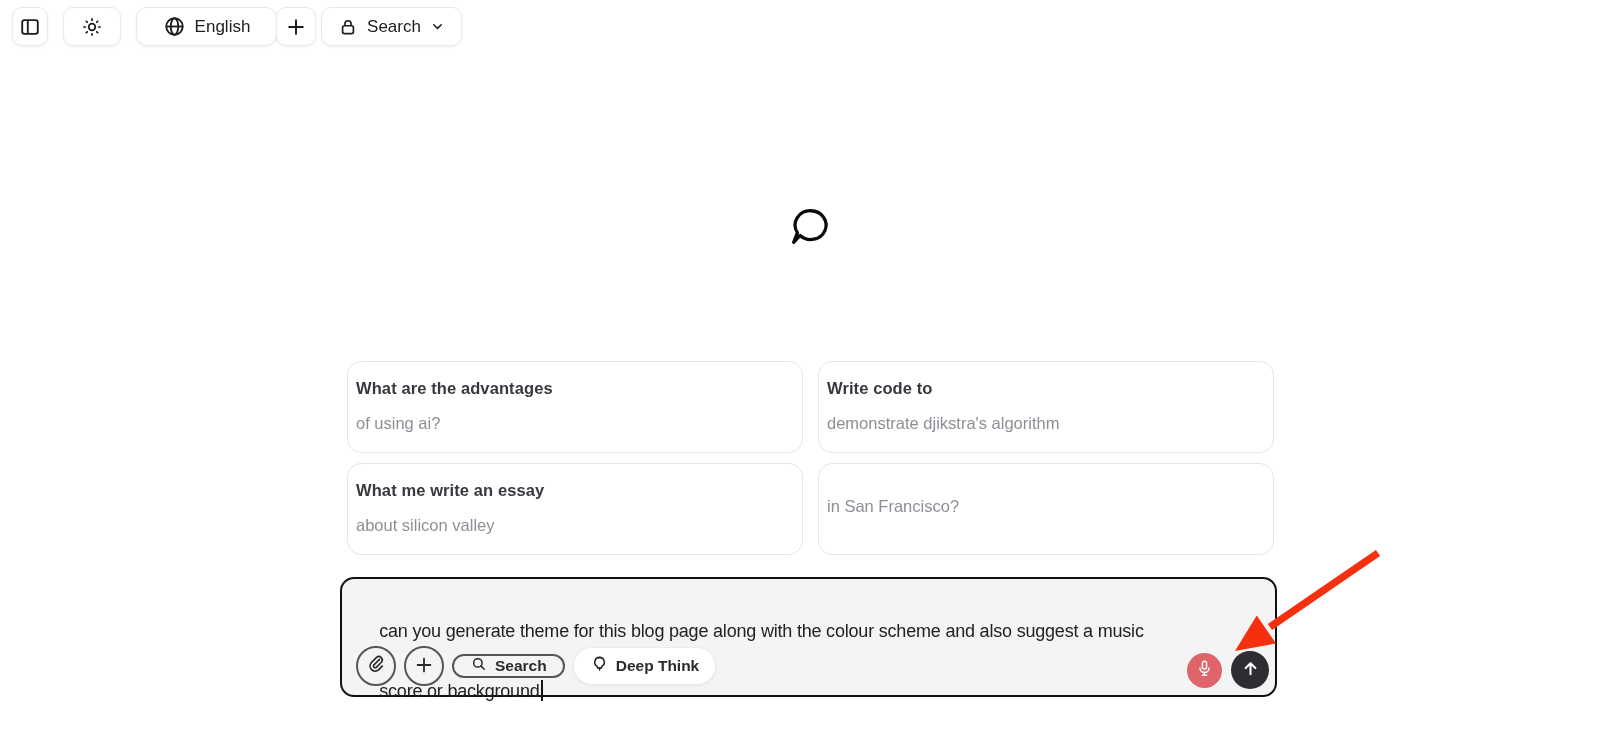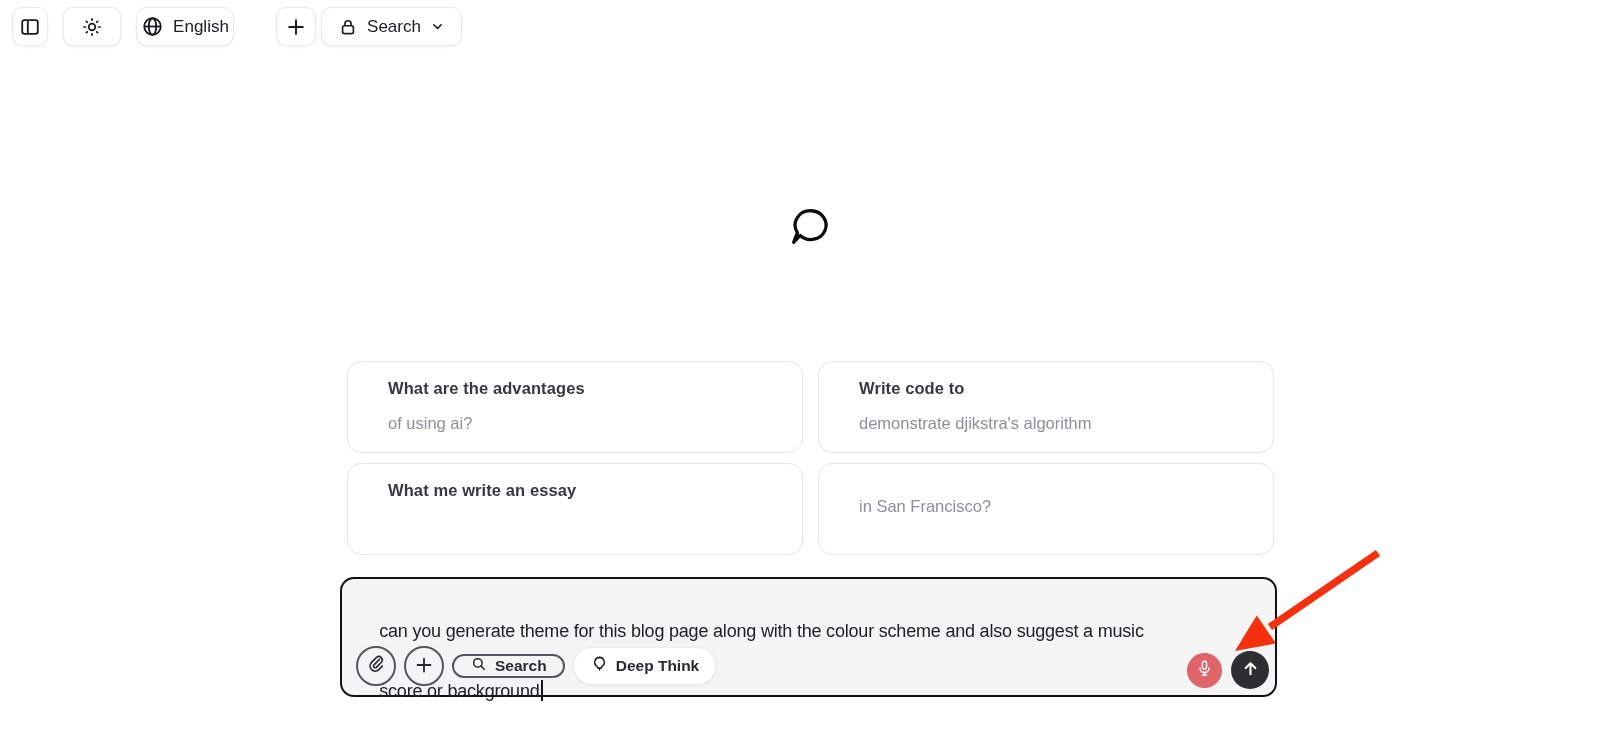--- a/index.html
+++ b/index.html
@@ -20,42 +20,42 @@
     background:#ffffff;
     border:1px solid #e9e9eb;
     border-radius:10px;
     box-shadow:0 1px 3px rgba(0,0,0,0.06);
     cursor:pointer;
     font-size:17px; font-weight:500; color:#202024;
   }
   .tbtn svg { display:block; }
   #btn-sidebar  { left:12px;  width:36px; }
   #btn-theme    { left:63px;  width:58px; }
-  #btn-language { left:136px; width:98px;border-radius:11px; }
+  #btn-language { left:136px; width:141px;border-radius:11px; }
   #btn-new      { left:276px; width:40px; }
   #btn-privacy  { left:321px; width:141px; }
 
   
   .bubble-wrap {
     position:absolute; left:340px; top:205px; width:937px;
     display:flex; justify-content:center;
   }
 
   .cards {
     position:absolute; left:347px; top:361px; width:927px;
     display:grid;
     grid-template-columns:456px 456px;
     grid-column-gap:15px; grid-row-gap:10px;
   }
   .card {
     height:92px;
     background:#ffffff;
     border:1px solid #e5e5e8;
     border-radius:14px;
-    padding:17px 24px 0 40px;
+    padding:17px 24px 0 8px;
     cursor:pointer;
   }
   .card-title { font-size:16.5px; font-weight:600; color:#38383e; letter-spacing:.1px; }
   .card-sub   { font-size:16.5px; font-weight:400; color:#8e8f96; margin-top:16px; }
 
   
   .composer {
     position:absolute; left:340px; top:577px; width:937px; height:120px;
     background:#f4f4f4;
     border:2.5px solid #101012;
@@ -197,20 +197,21 @@
     <div class="card-sub">of using ai?</div>
   </div>
 
   <div class="card">
     <div class="card-title">Write code to</div>
     <div class="card-sub">demonstrate djikstra's algorithm</div>
   </div>
 
   <div class="card">
     <div class="card-title">What me write an essay</div>
+    <div class="card-sub">about silicon valley</div>
   </div>
 
   <div class="card">
     <div class="card-sub">in San Francisco?</div>
   </div>
 </div>
 
 <div class="composer">
 
   <div class="composer-text">

